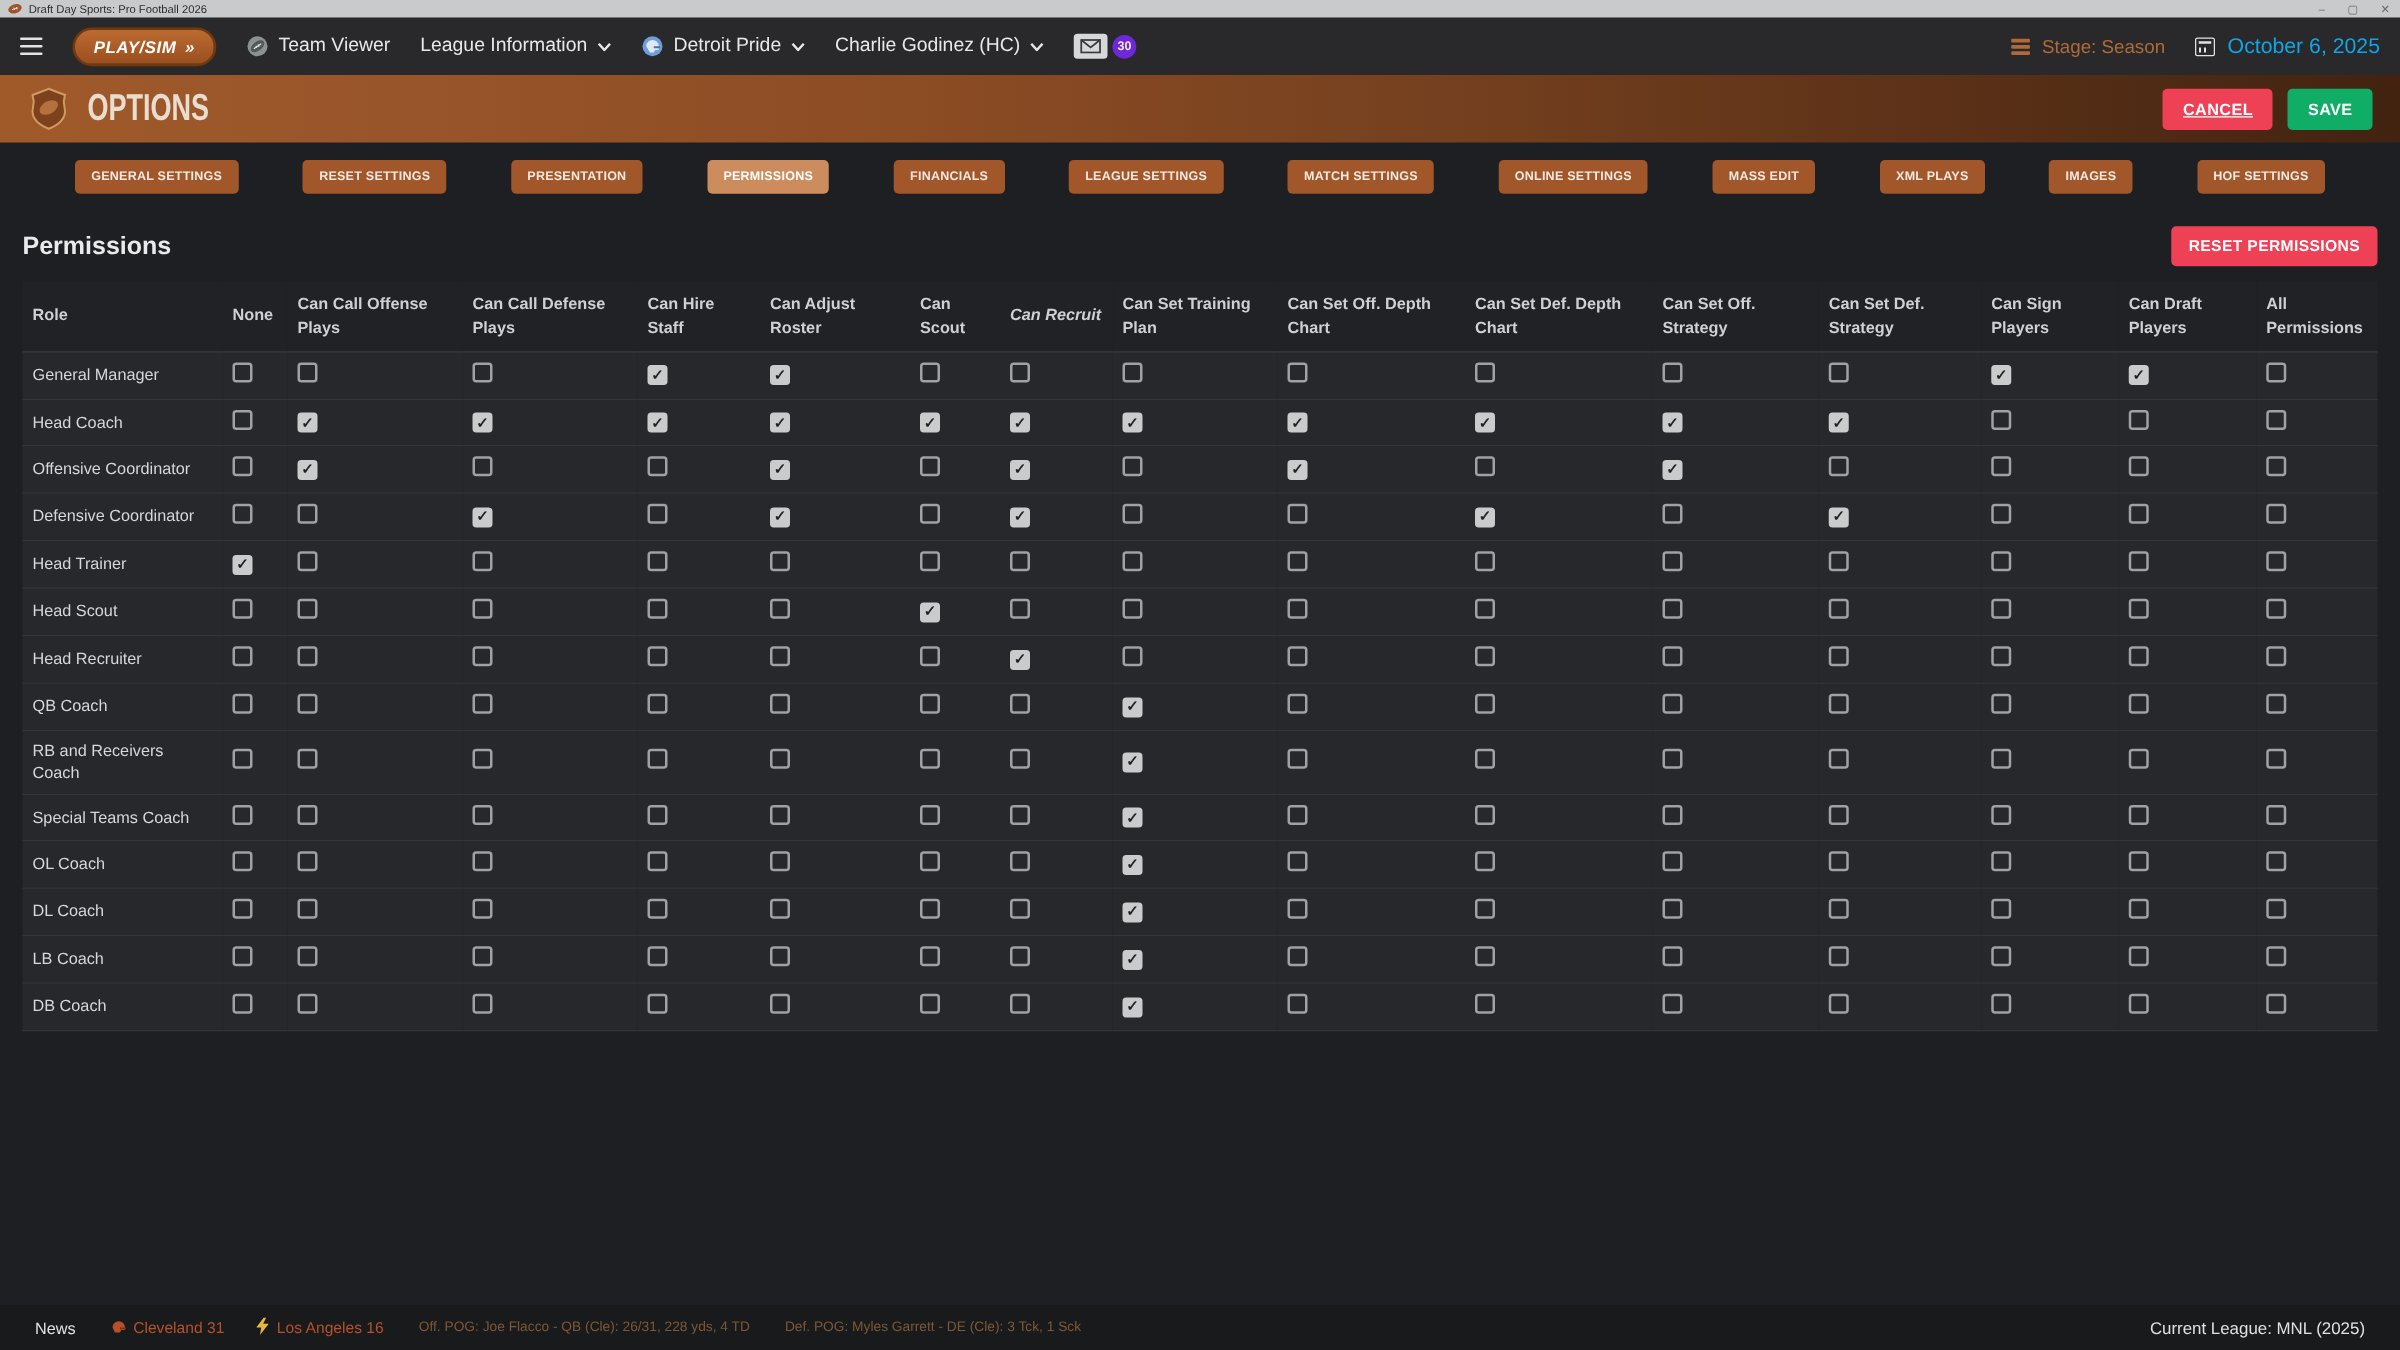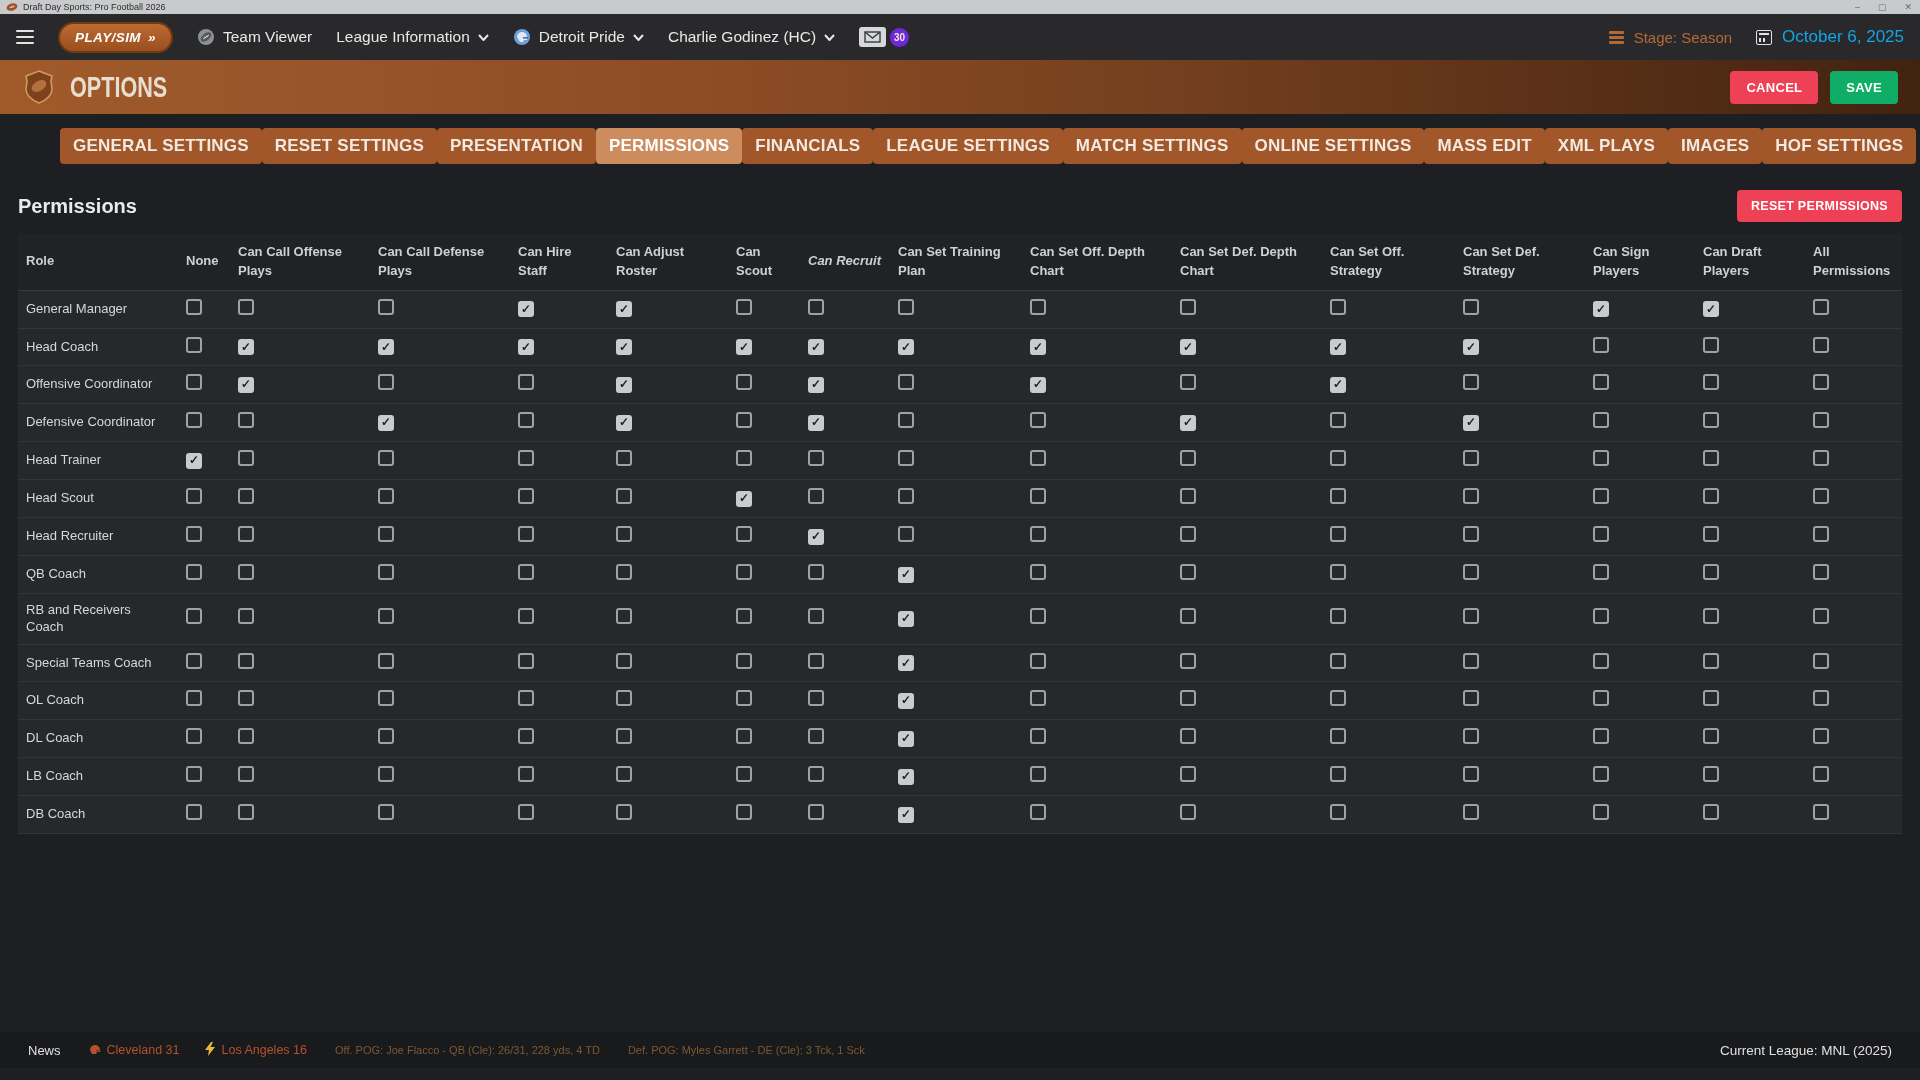--- a/index.html
+++ b/index.html
@@ -45,28 +45,28 @@
   .date-text { color:#0ea5e9; font-size:17px; }
 
   
   .opts-header { height:54px; display:flex; align-items:center; padding:0 22px;
     background:linear-gradient(90deg,#a05a2a 0%,#98542a 18%,#8c4c24 38%,#75401f 60%,#5a3017 82%,#412310 100%); }
   .opts-title { margin-left:14px; font-size:30px; font-weight:bold; color:#e9ddd0;
     transform:scaleX(.72); transform-origin:left center; letter-spacing:0; }
   .opts-actions { margin-left:auto; display:flex; gap:12px; }
   .btn { border:none; border-radius:4px; color:#fff; font-weight:bold; font-size:13px;
     padding:9px 16px; cursor:pointer; font-family:"Liberation Sans",sans-serif; letter-spacing:.3px; }
-  .btn-cancel { background:#ee4156; }
+  .btn-cancel { background:#ee4156;text-decoration:underline; }
   .btn-save { background:#10ad67; }
 
   
   .tabs-row { display:flex; justify-content:space-between; align-items:center;
     padding:14px 60px 12px 60px; }
   .tab-btn { background:#a2572b; border:none; border-radius:4px; padding:8px 13px;
-    color:#f2e9e1; font-weight:bold; font-size:17px; letter-spacing:.2px; cursor:pointer;
+    color:#f2e9e1; font-weight:bold; font-size:10px; letter-spacing:.2px; cursor:pointer;
     font-family:"Liberation Sans",sans-serif; white-space:nowrap; }
   .tab-btn.active { background:#cd8c5d; color:#ffffff; }
 
   
   .section { padding:0 18px; }
   .section-head { display:flex; align-items:center; justify-content:space-between;
     margin-top:14px; }
   .section-title { font-size:20px; font-weight:bold; color:#e9eaeb; }
   .btn-reset { background:#ee4156; font-size:12.5px; padding:9px 14px; }
 
@@ -75,21 +75,21 @@
     padding:9px 8px; line-height:1.45; vertical-align:middle; background:#202225;
     border-bottom:1px solid #3a3c3f; }
   table.perm td { font-size:13px; color:#d6d7d9; padding:8px 8px; background:#26282b;
     border-bottom:1px solid #333538; line-height:1.3; vertical-align:middle; }
   .cb { width:16px; height:16px; border:2px solid #9fa1a4; border-radius:3px;
     display:inline-flex; align-items:center; justify-content:center; cursor:pointer;
     background:transparent; font-size:12px; font-weight:bold; color:transparent; }
   .cb.checked { background:#c9cbcd; border-color:#c9cbcd; color:#1f2124; }
 
   
-  .statusbar { position:absolute; left:0; bottom:12px; width:1920px; height:36px;
+  .statusbar { position:absolute; left:0; bottom:0; width:1920px; height:36px;
     background:#191a1c; display:flex; align-items:center; padding:0 28px; gap:28px; }
   .news-label { color:#e2e2e2; font-size:13px; }
   .scores { display:flex; gap:26px; align-items:center; }
   .score-item { display:flex; align-items:center; gap:6px; color:#b5512d; font-size:12.5px;
     cursor:pointer; }
   .pog { color:#7d5835; font-size:11px; }
   .league-label { margin-left:auto; color:#e0e0e0; font-size:13.5px; }
 </style>
 </head>
 <body>

